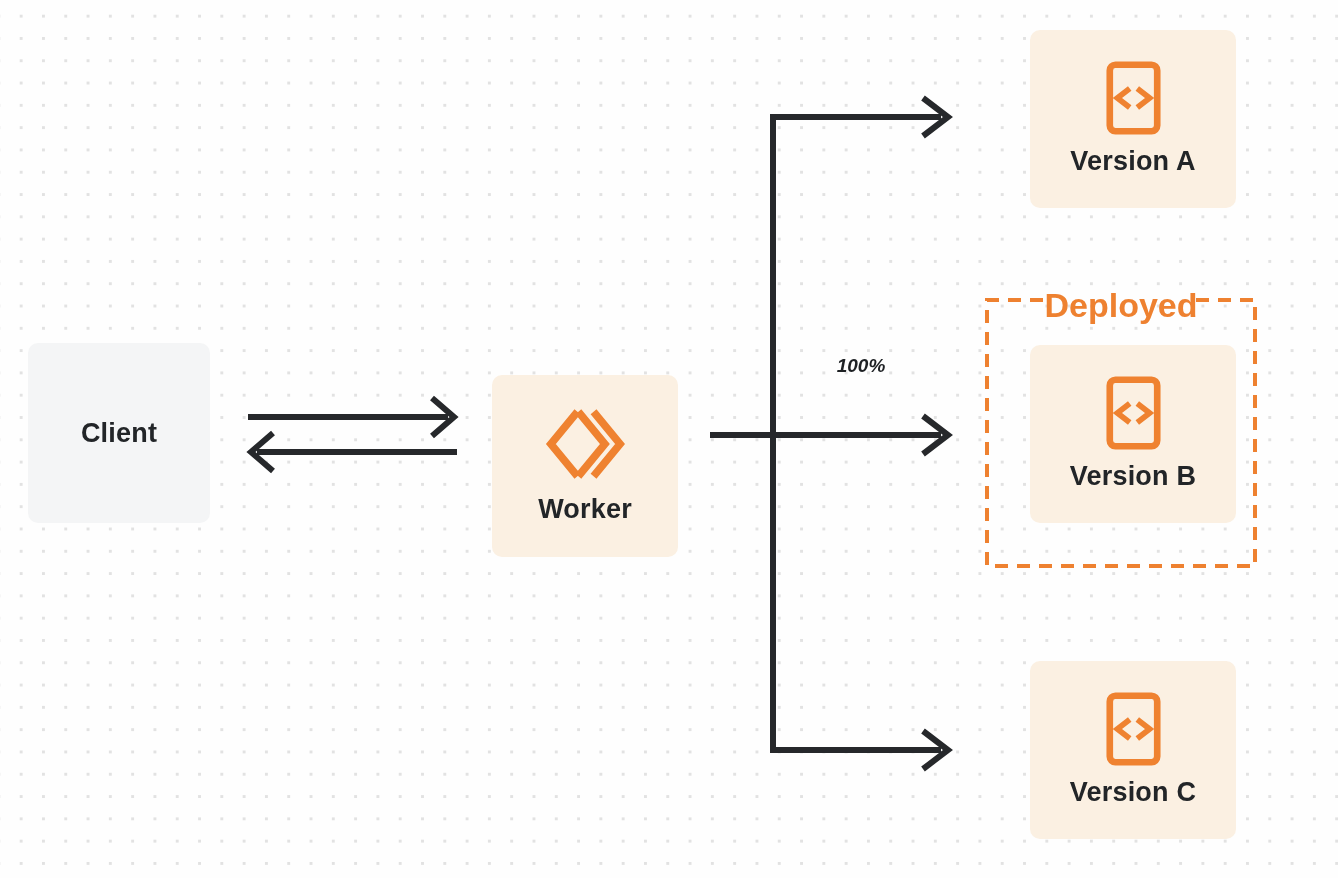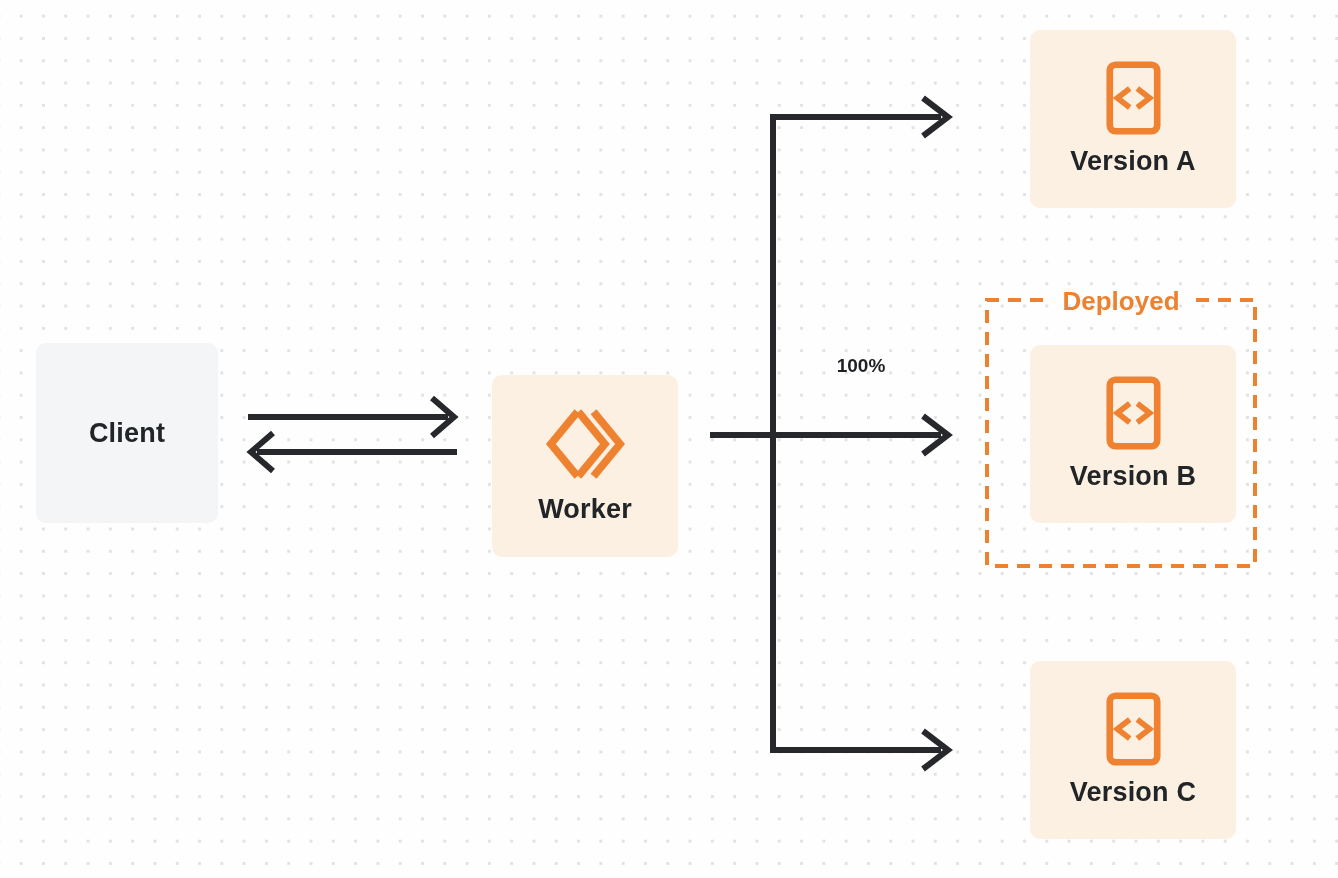--- a/index.html
+++ b/index.html
@@ -24,47 +24,47 @@
     align-items: center;
     justify-content: center;
     gap: 16px;
   }
   .card-label {
     font-weight: 700;
     font-size: 27px;
     color: #222528;
     letter-spacing: 0.2px;
   }
-  .client-card  { left: 36px;  top: 343px; width: 182px; height: 180px; background: #F4F5F6; }
+  .client-card  { left: 28px;  top: 343px; width: 182px; height: 180px; background: #F4F5F6; }
   .worker-card  { left: 492px; top: 343px; width: 186px; height: 182px; background: #FBF0E2; gap: 13px; margin-top: 32px; }
   .version-card { left: 1030px; width: 206px; height: 178px; background: #FBF0E2; gap: 11px; }
   .version-a { top: 30px; }
   .version-b { top: 345px; }
   .version-c { top: 661px; }
 
   .svg-layer { position: absolute; left: 0; top: 0; }
 
   .traffic-label {
     position: absolute;
     left: 772px; top: 349px; width: 178px;
     text-align: center;
     font-weight: 700;
     font-size: 19px;
     line-height: 33px;
     color: #1E2124;
   }
   .traffic-label .word { letter-spacing: 1px; }
-  .traffic-label span { display: block; }
+  .traffic-label span { display: block; font-style: italic; }
 
   .deployed-label {
     position: absolute;
     left: 1021px; top: 286px; width: 200px;
     text-align: center;
     font-weight: 700;
-    font-size: 26px;
+    font-size: 34px;
     color: #EE8130;
   }
 </style>
 </head>
 <body>
 
 <div class="canvas">
 
   <svg class="svg-layer" width="1338" height="878" viewBox="0 0 1338 878">
     <g stroke="#26282B" stroke-width="6" fill="none" stroke-linejoin="miter" stroke-linecap="butt">

